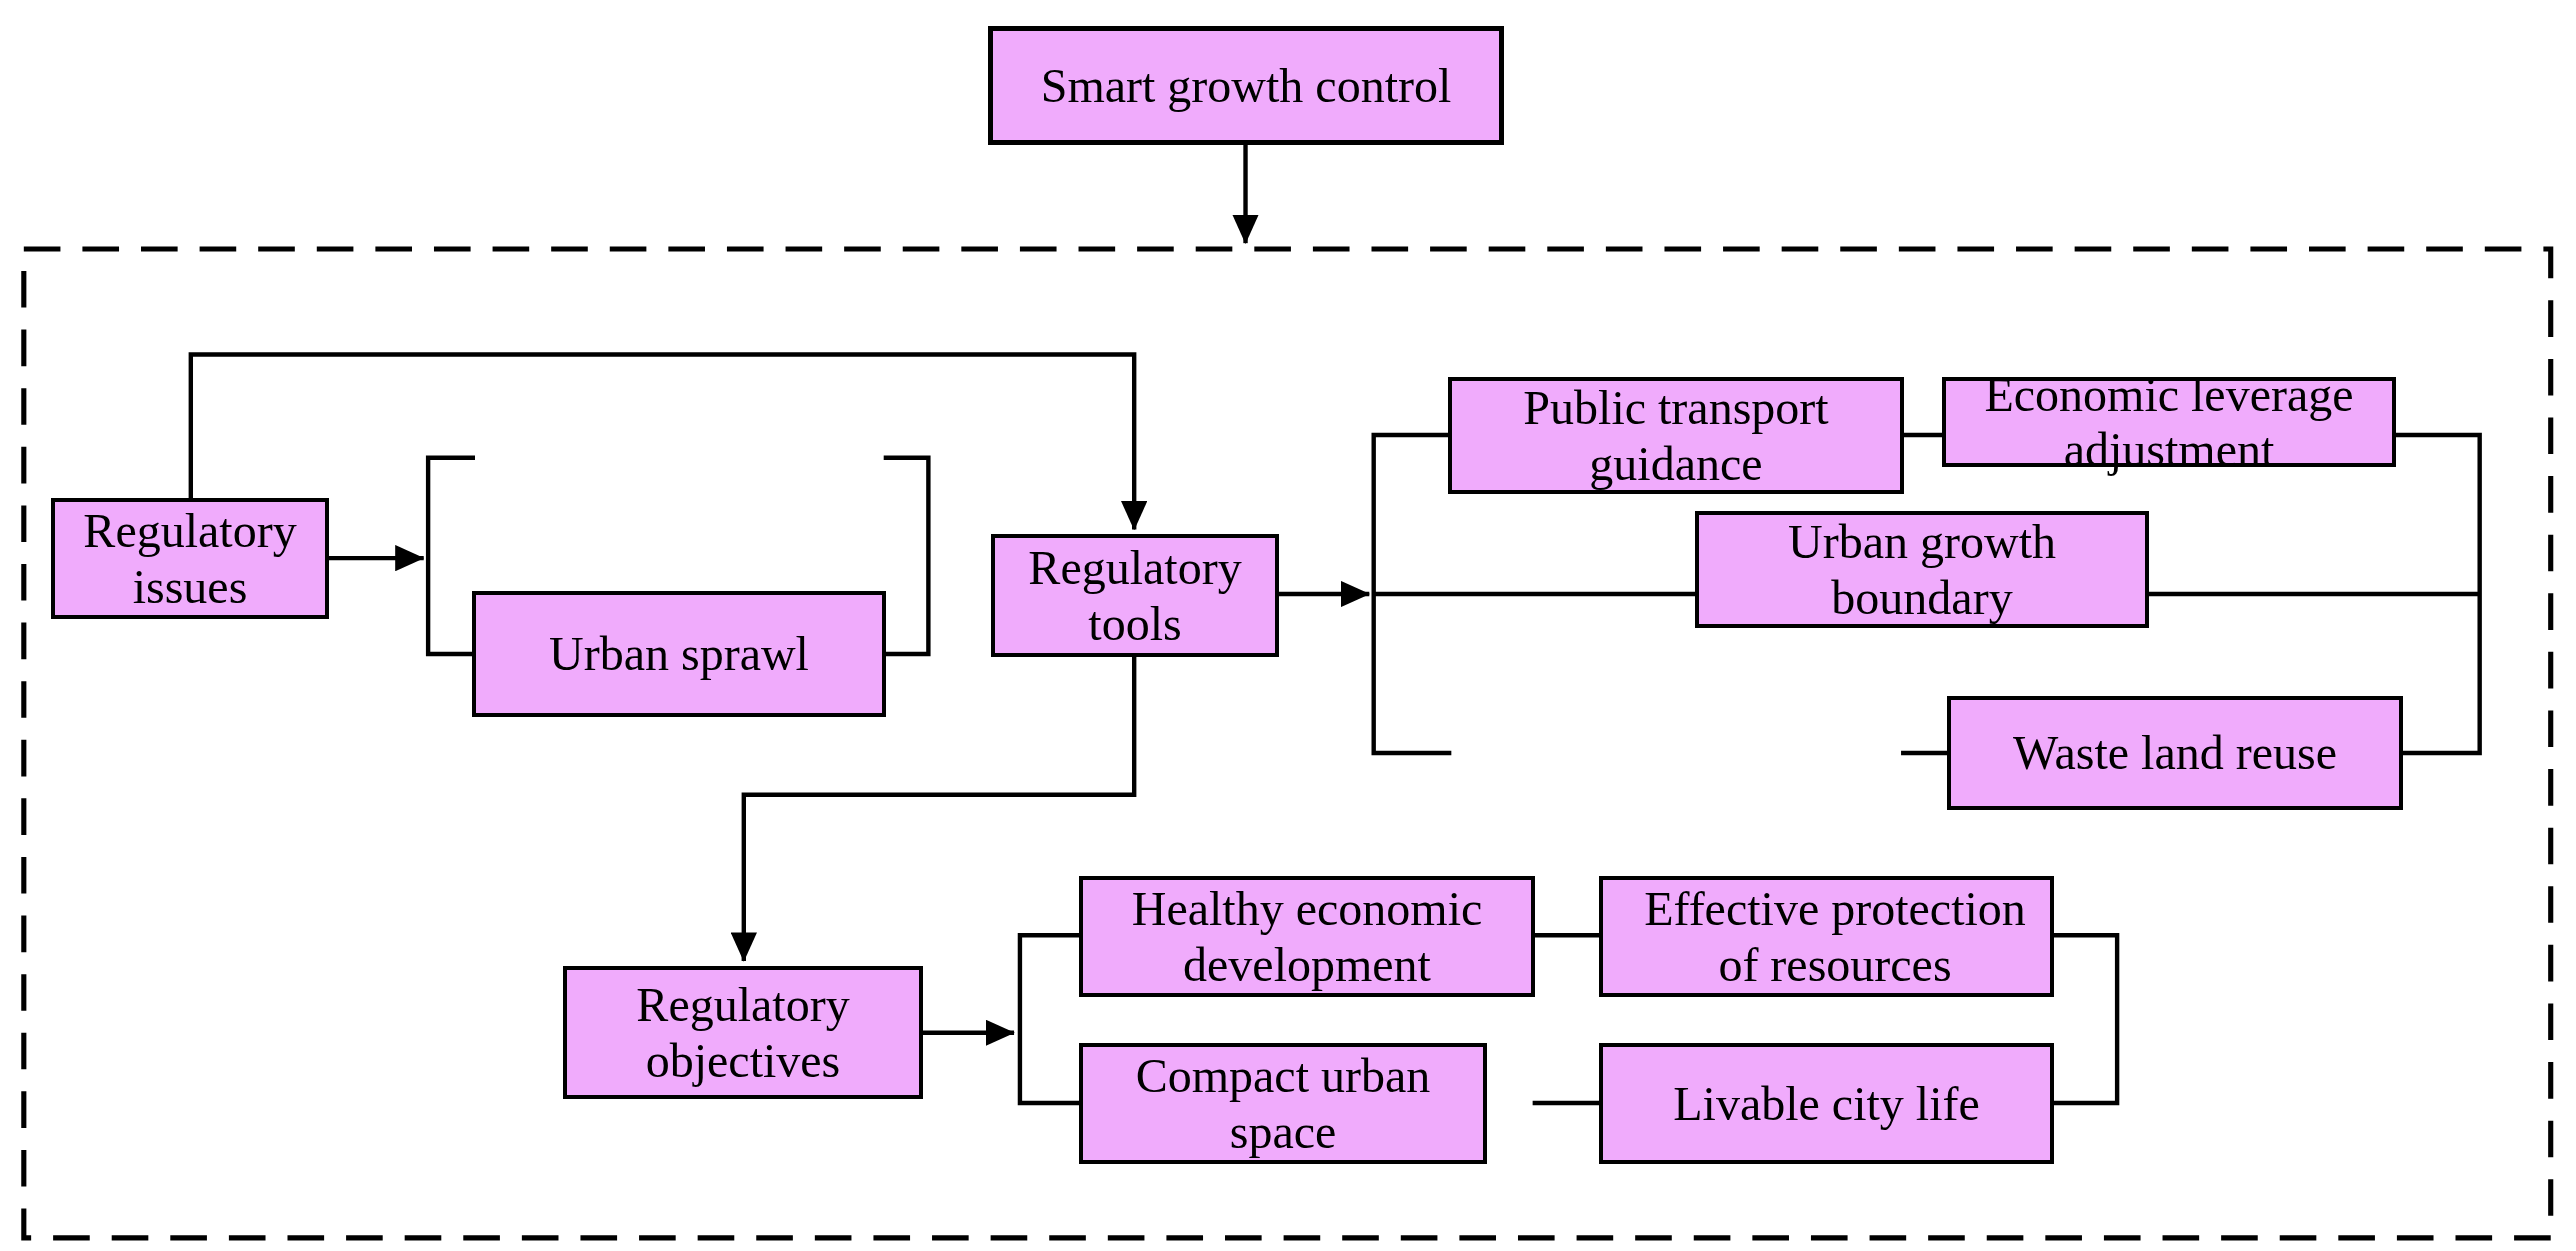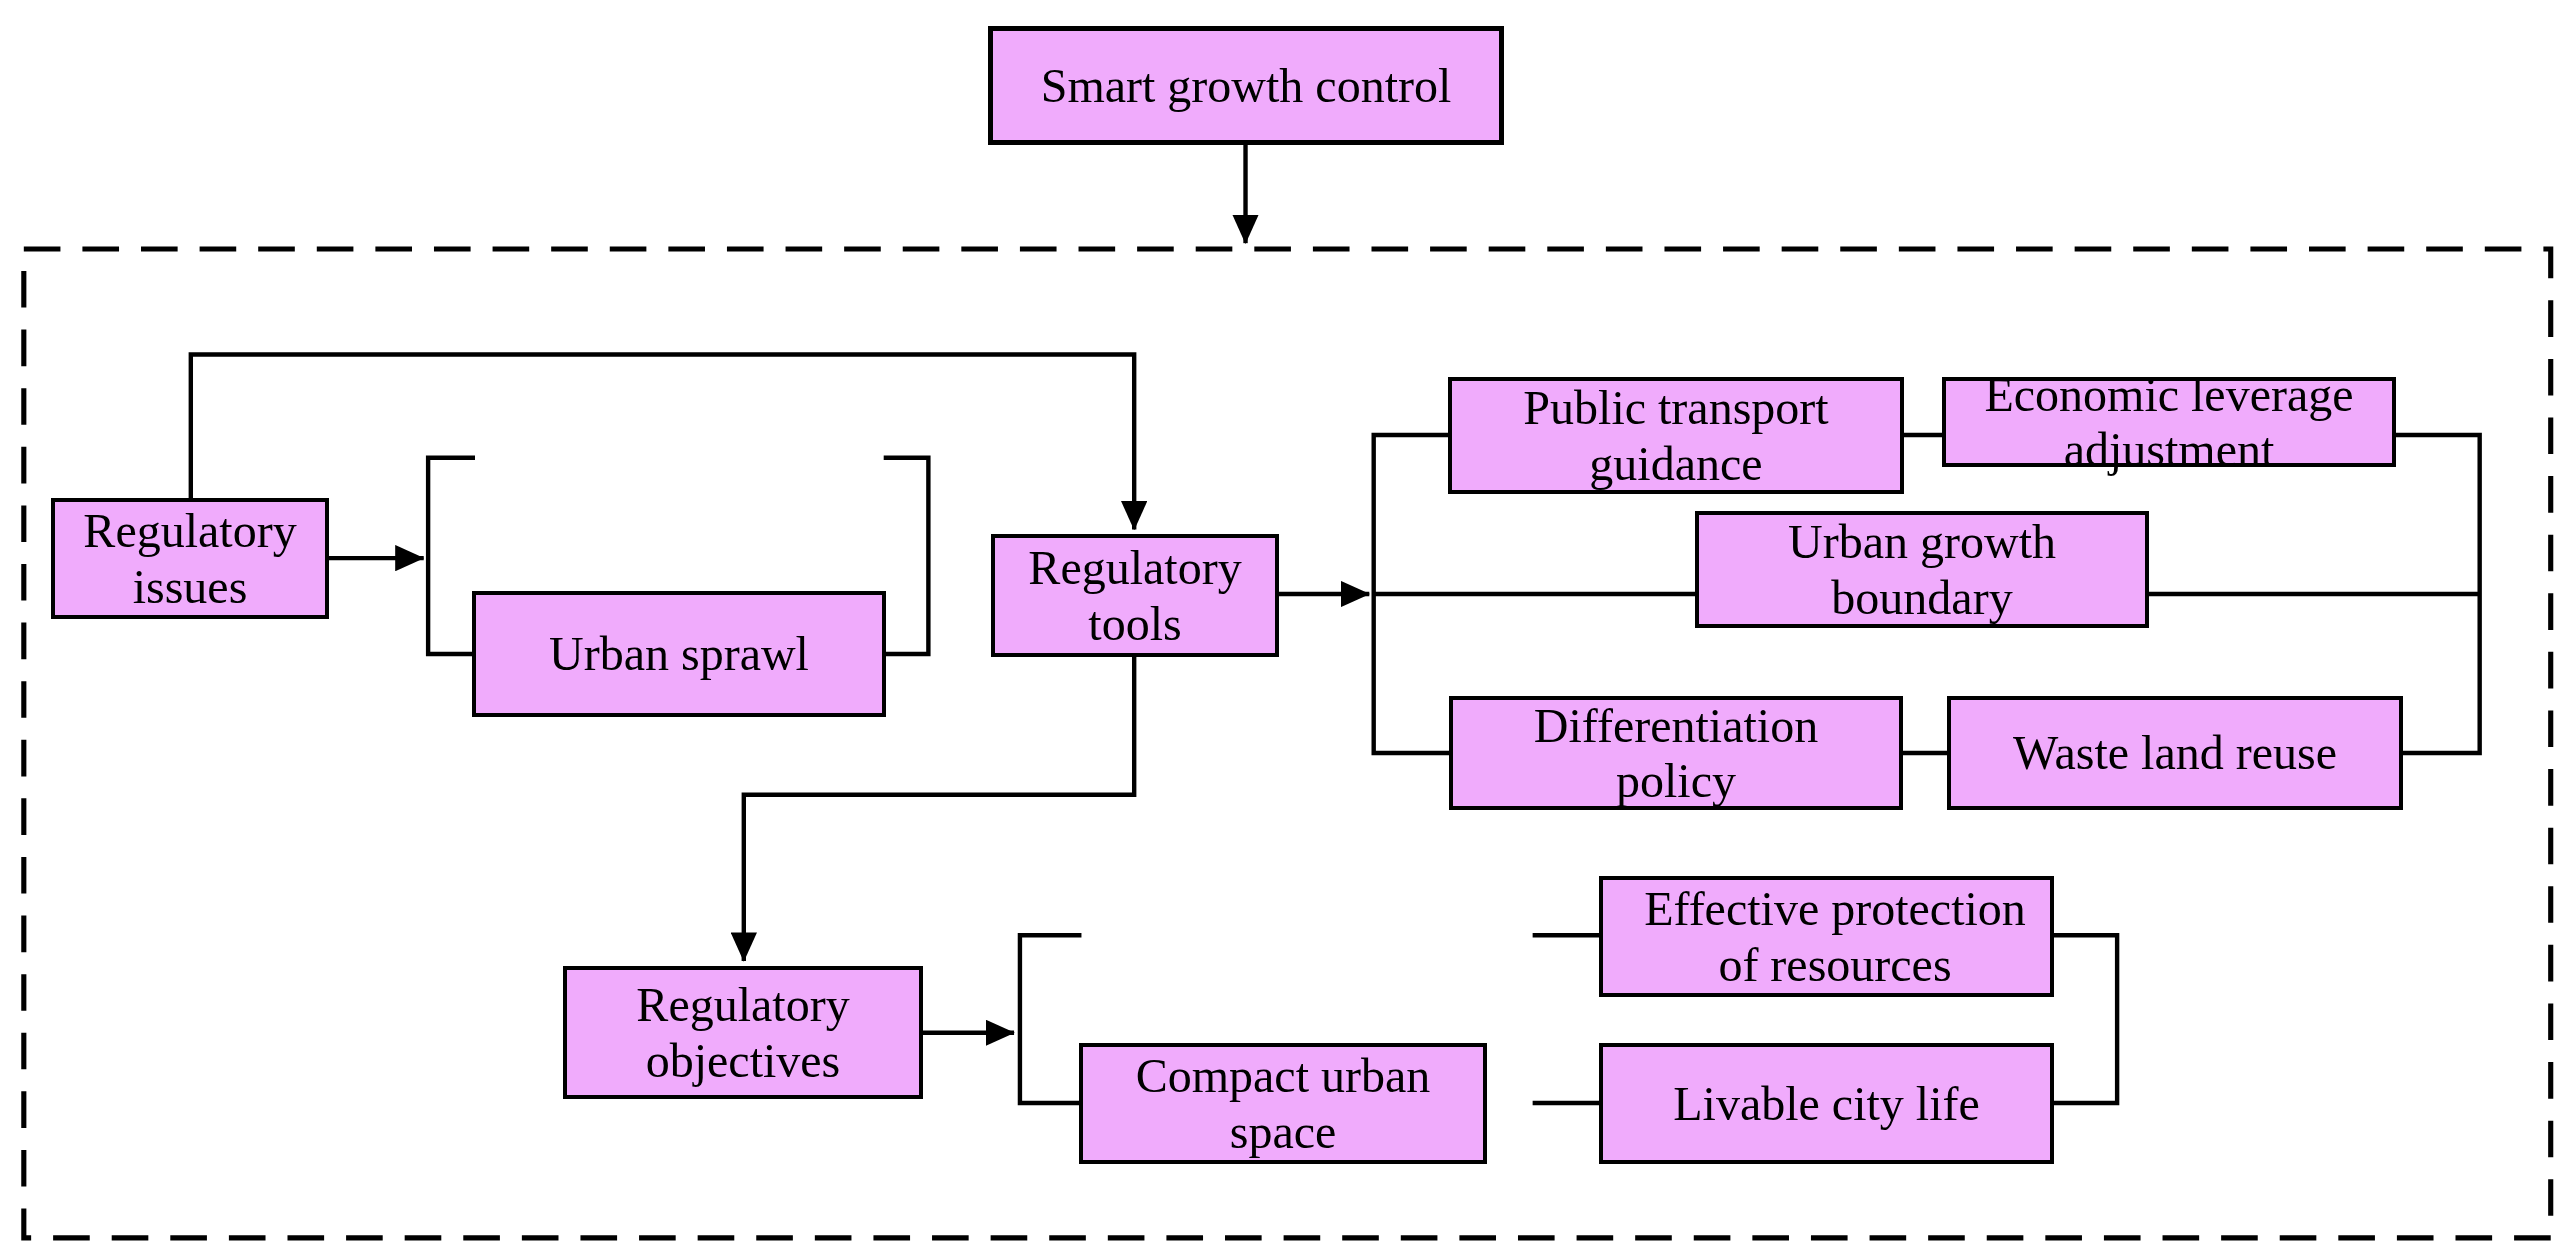--- a/index.html
+++ b/index.html
@@ -116,34 +116,34 @@
   <div class="node" style="left:1942px; top:377px; width:454px; height:90px;">
     <span>Economic leverage
 adjustment</span>
   </div>
 
   <div class="node" style="left:1695px; top:511px; width:454px; height:117px;">
     <span>Urban growth
 boundary</span>
   </div>
 
-  <div class="node" style="left:1449px; top:696px; width:454px; height:114px;">
-    <span>Differentiation
-policy</span>
-  </div>
 
   <div class="node" style="left:1947px; top:696px; width:456px; height:114px;">
     <span>Waste land reuse</span>
   </div>
 
   <div class="node" style="left:563px; top:966px; width:360px; height:133px;">
     <span>Regulatory
 objectives</span>
   </div>
 
+  <div class="node" style="left:1079px; top:876px; width:456px; height:121px;">
+    <span>Healthy economic
+development</span>
+  </div>
 
   <div class="node" style="left:1599px; top:876px; width:455px; height:121px;padding-left:17px;">
     <span>Effective protection
 of resources</span>
   </div>
 
   <div class="node" style="left:1079px; top:1043px; width:408px; height:121px;">
     <span>Compact urban
 space</span>
   </div>

